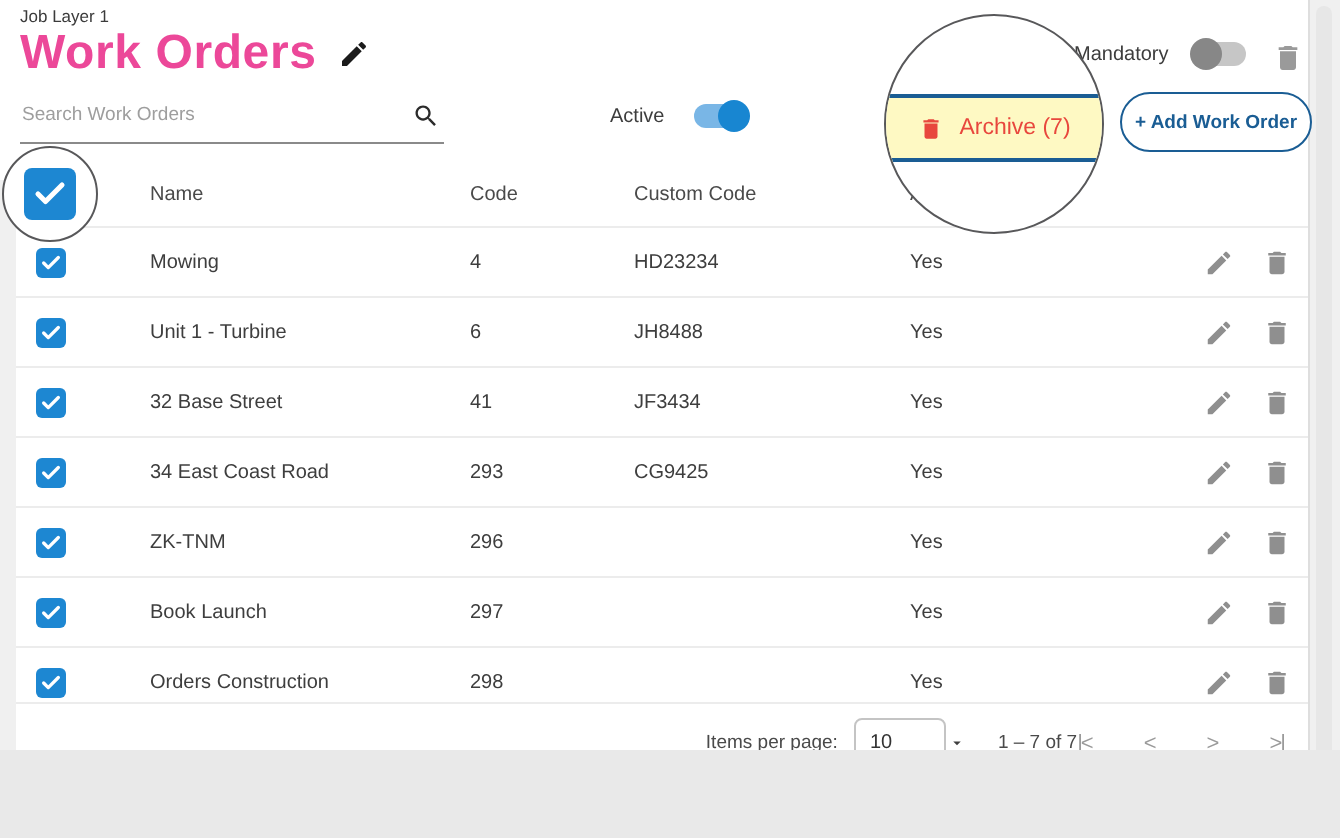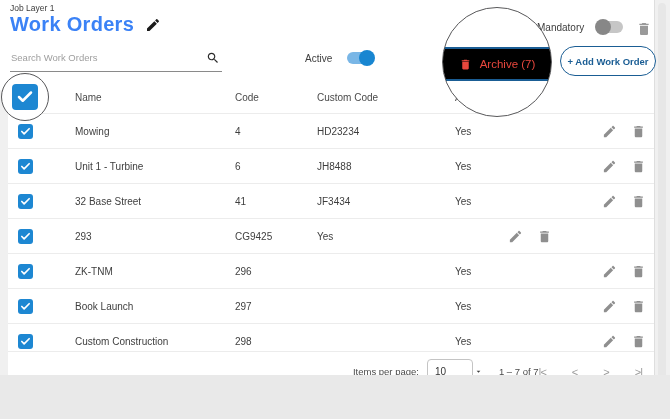--- a/index.html
+++ b/index.html
@@ -6,21 +6,21 @@
   .stage{position:relative;width:670px;height:375px;background:#f0f0f0;overflow:hidden;
          font-family:"Liberation Sans", sans-serif;text-decoration:underline;-webkit-font-smoothing:antialiased;}
   .card{position:absolute;left:0;top:0;width:654px;height:390px;background:#ffffff;
         border-right:1px solid #dedede;}
   .left-gutter{position:absolute;left:0;top:90px;width:8px;height:300px;background:#f0f0f0;z-index:5;}
   .vscroll{position:absolute;left:658px;top:3px;width:8px;height:412px;background:#e7e7e7;border-radius:4px;}
   .hscroll{position:absolute;left:8px;top:399px;width:648px;height:4px;background:#d7d7d7;border-radius:2px;}
 
   .breadcrumb{position:absolute;left:10px;top:3px;font-size:8.5px;color:#3b3b3b;}
   .title-row{position:absolute;left:10px;top:13px;display:flex;align-items:center;gap:11px;z-index:2;}
-  .title{font-size:20px;font-weight:800;color:#3b82f6;letter-spacing:.3px;}
+  .title{font-size:24px;font-weight:800;color:#ec4899;letter-spacing:.3px;}
   .icon{display:inline-flex;align-items:center;justify-content:center;}
   .icon svg{display:block;}
 
   .search-wrap{position:absolute;left:10px;top:47px;width:212px;height:24px;border-bottom:1px solid #8a8a8a;}
   .search-wrap input{width:188px;border:0;outline:none;background:transparent;font-size:9.5px;
         color:#444;padding:5px 0 0 1px;font-family:inherit;}
   .search-wrap input::placeholder{color:#9e9e9e;}
   .search-icon{position:absolute;right:2px;top:4px;}
 
   .active-group{position:absolute;left:305px;top:52px;display:flex;align-items:center;gap:15px;
@@ -34,21 +34,21 @@
   .toggle.off{background:#c6c6c6;}
   .toggle.off .knob{left:-2px;background:#878787;}
   .top-trash{position:absolute;left:636px;top:21px;}
 
   .add-btn{position:absolute;left:560px;top:46px;width:96px;height:30px;background:#fff;
         border:1.6px solid #1a5d94;border-radius:16px;color:#1a5d94;font-size:9.5px;font-weight:600;
         display:flex;align-items:center;justify-content:center;box-sizing:border-box;cursor:pointer;}
 
   .zoom-circle-big{position:absolute;left:442px;top:7px;width:110px;height:110px;border-radius:50%;
         border:1.5px solid #58585a;background:#fff;overflow:hidden;z-index:30;box-sizing:border-box;}
-  .archive-band{position:absolute;left:-6px;right:-6px;top:39px;height:30px;background:#000000;
+  .archive-band{position:absolute;left:-6px;right:-6px;top:39px;height:30px;background:#fef9c3;
         border-top:2px solid #1a5d94;border-bottom:2px solid #1a5d94;display:flex;align-items:center;
         justify-content:center;gap:8px;color:#e8473d;font-size:11.5px;cursor:pointer;}
   .zoom-circle-small{position:absolute;left:1px;top:73px;width:48px;height:48px;border-radius:50%;
         border:1.5px solid #58585a;background:#fff;z-index:30;display:flex;align-items:center;
         justify-content:center;box-sizing:border-box;}
 
   .checkbox{background:#1d87d2;display:flex;align-items:center;justify-content:center;cursor:pointer;}
   .checkbox.lg{width:26px;height:26px;border-radius:4px;}
   .checkbox.sm{width:15px;height:15px;border-radius:3px;}
 
@@ -205,20 +205,21 @@
       </div>
 
       <div class="trow">
         <div class="cb-cell">
             <div class="checkbox sm">
               <svg width="11" height="11" viewBox="0 0 24 24" fill="none" stroke="#fff" stroke-width="3.6" stroke-linecap="round" stroke-linejoin="round">
                 <polyline points="20 6 9 17 4 12"></polyline>
               </svg>
             </div>
           </div>
+        <div>34 East Coast Road</div>
         <div>293</div>
         <div>CG9425</div>
         <div>Yes</div>
         <div class="actions">
           <span class="icon rowicon">
               <svg width="15" height="15" viewBox="0 0 24 24" fill="#8f8f8f">
                 <path d="M3 17.25V21h3.75L17.81 9.94l-3.75-3.75L3 17.25zM20.71 7.04c.39-.39.39-1.02 0-1.41l-2.34-2.34c-.39-.39-1.02-.39-1.41 0l-1.83 1.83 3.75 3.75 1.83-1.83z"></path>
               </svg>
             </span>
           <span class="icon rowicon">
@@ -282,21 +283,21 @@
       </div>
 
       <div class="trow">
         <div class="cb-cell">
             <div class="checkbox sm">
               <svg width="11" height="11" viewBox="0 0 24 24" fill="none" stroke="#fff" stroke-width="3.6" stroke-linecap="round" stroke-linejoin="round">
                 <polyline points="20 6 9 17 4 12"></polyline>
               </svg>
             </div>
           </div>
-        <div>Custom Construction</div>
+        <div>Orders Construction</div>
         <div>298</div>
         <div></div>
         <div>Yes</div>
         <div class="actions">
           <span class="icon rowicon">
               <svg width="15" height="15" viewBox="0 0 24 24" fill="#8f8f8f">
                 <path d="M3 17.25V21h3.75L17.81 9.94l-3.75-3.75L3 17.25zM20.71 7.04c.39-.39.39-1.02 0-1.41l-2.34-2.34c-.39-.39-1.02-.39-1.41 0l-1.83 1.83 3.75 3.75 1.83-1.83z"></path>
               </svg>
             </span>
           <span class="icon rowicon">

